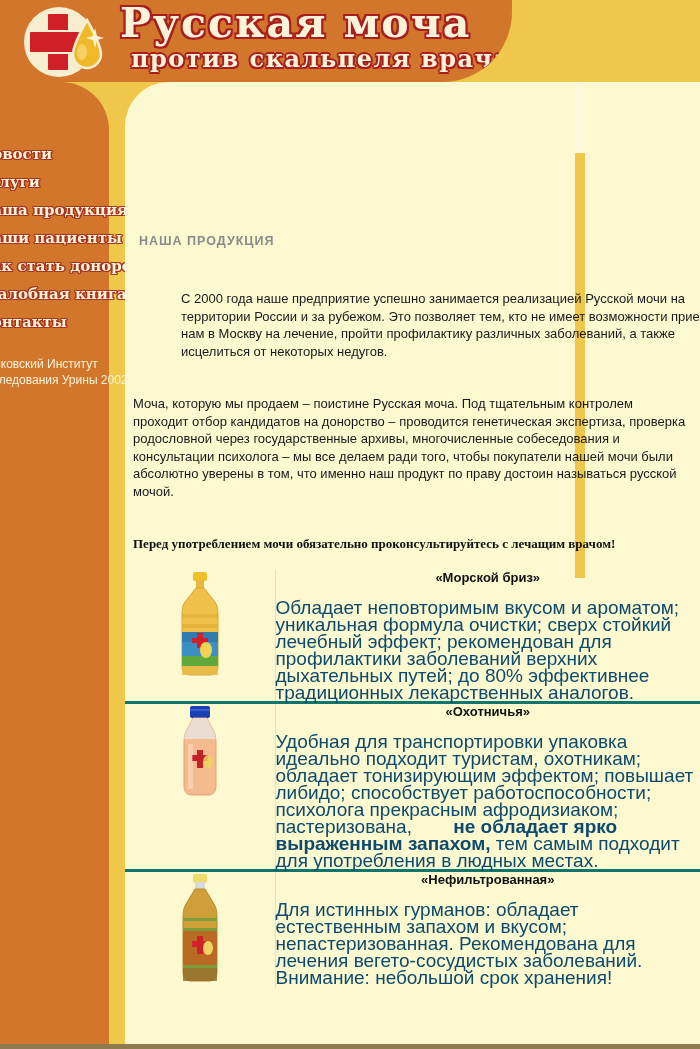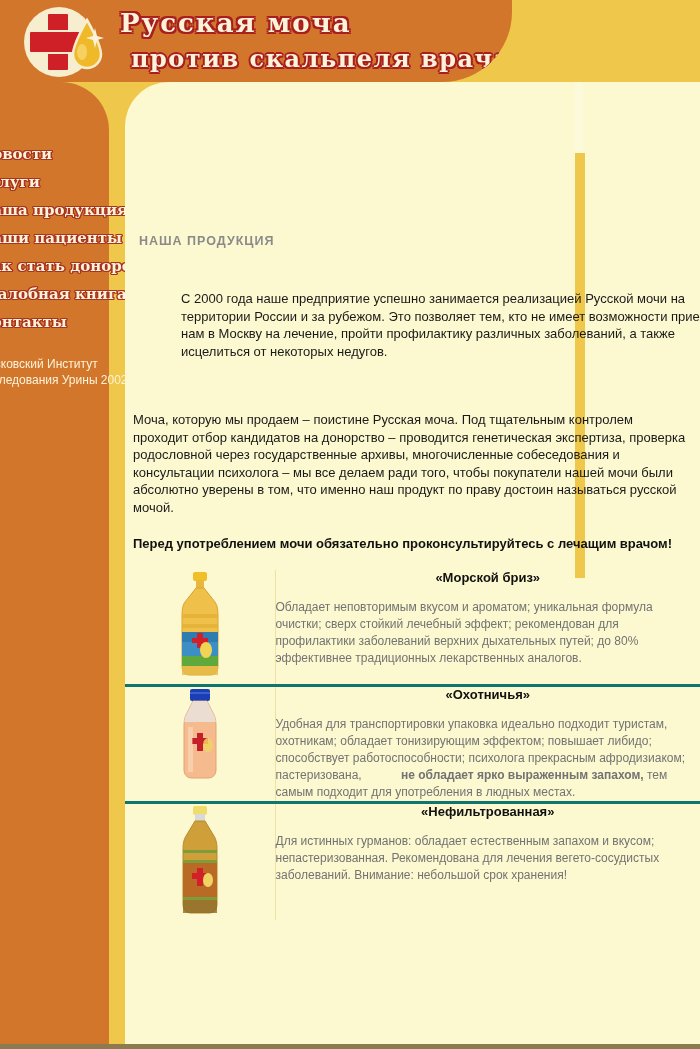--- a/index.html
+++ b/index.html
@@ -42,21 +42,21 @@
     position: absolute; left: 52px; top: 14px; width: 34px; height: 54px;
   }
   .logo-drop svg { display:block; }
 
   #brand-text {
     position: absolute; left: 120px; top: 2px; width: 380px; height: 78px;
     color: #fdf3d8;
   }
   #brand-line1 {
     font-family: "DejaVu Serif", serif;
-    font-size: 26px; font-weight: bold; letter-spacing: 2px;
+    font-size: 41px; font-weight: bold; letter-spacing: 2px;
     line-height: 42px;
     color: #fdf3d8;
     text-shadow: 2px 0 0 #a81f1f, -2px 0 0 #a81f1f, 0 2px 0 #a81f1f,
                  0 -2px 0 #a81f1f, 2px 2px 0 #a81f1f, -2px -2px 0 #a81f1f,
                  2px -2px 0 #a81f1f, -2px 2px 0 #a81f1f;
     white-space: nowrap;
   }
   #brand-line2 {
     font-family: "DejaVu Serif", serif;
     font-size: 24px; font-weight: bold; letter-spacing: 1.5px;
@@ -126,24 +126,24 @@
     font-family: "Liberation Sans", sans-serif;
   }
 
   .para {
     position: absolute;
     left: 8px; width: 558px;
     font-size: 13px; line-height: 17.5px; color: #1a1a1a;
     font-family: "Liberation Sans", sans-serif;
   }
   #para1 { top: 208px; margin-left: 48px; }
-  #para2 { top: 313px; margin-top: 16px; }
+  #para2 { top: 313px; }
   #warning {
     position: absolute; left: 8px; top: 453px; width: 558px;
-    font-size: 13px; line-height: 17px; font-weight: bold; color: #111;
+    font-size: 13px; line-height: 17px; font-weight: bold; color: #111; font-family: Liberation Serif, serif;
   }
 
   
   #products {
     position: absolute; left: 0; top: 488px; width: 575px;
     border-collapse: collapse;
     table-layout: fixed;
   }
   #products tr { border-top: 3px solid #0f766e; }
   #products tr:first-child { border-top: none; }
@@ -156,21 +156,21 @@
   }
   td.cell-txt {
     padding: 13px 18px 20px 18px;
   }
   .prod-title {
     font-size: 13px; font-weight: bold; color: #111;
     margin-bottom: 14px;
     text-align: center;
   }
   .prod-desc {
-    font-size: 12px; line-height: 17px; color: #737373;
+    font-size: 19px; line-height: 17px; color: #0c4a6e;
   }
   .prod-desc b { font-weight: bold; margin-left: 36px; }
 
   .bottle { display: inline-block; }
 
   
   #bottom-strip {
     position: absolute; left: 0; bottom: 0; width: 700px; height: 5px;
     background: #8d7a4e;
   }

